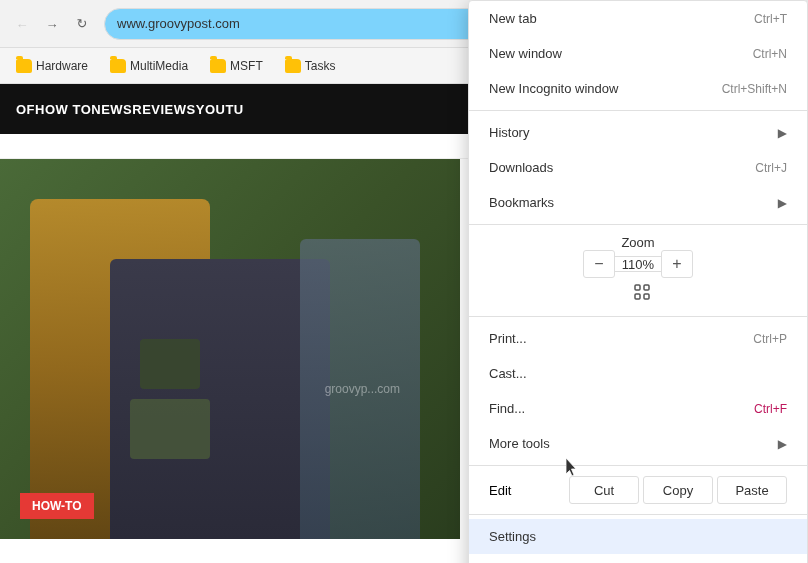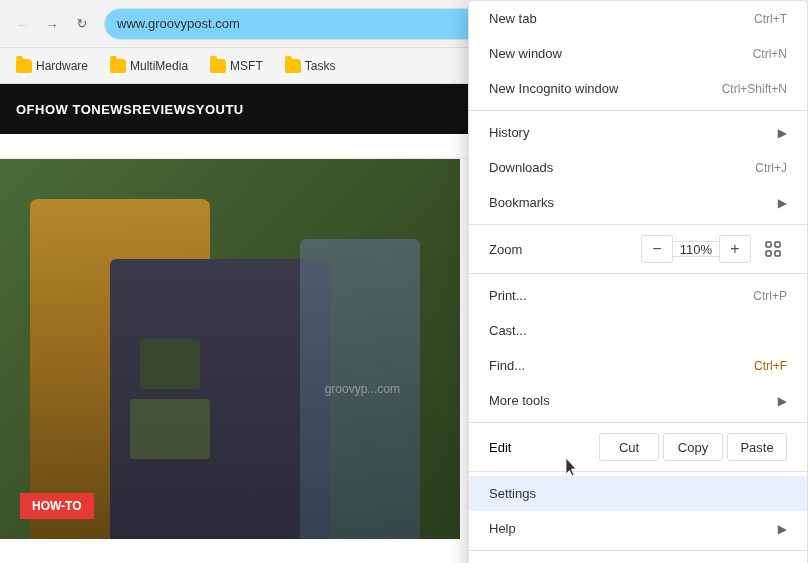--- a/index.html
+++ b/index.html
@@ -139,20 +139,21 @@
     .menu-divider {
       height: 1px;
       background: #e0e0e0;
       margin: 4px 0;
     }
 
     .zoom-row {
       display: flex;
       align-items: center;
       padding: 6px 20px;
+      flex-direction: column;
     }
     .zoom-label { flex: 1; color: #333; font-size: 13px; }
     .zoom-controls {
       display: flex;
       align-items: center;
       gap: 0;
     }
     .zoom-btn {
       width: 32px;
       height: 28px;
@@ -190,21 +191,21 @@
     }
 
     .edit-row {
       display: flex;
       align-items: center;
       padding: 6px 20px;
       gap: 0;
     }
     .edit-label { flex: 1; color: #000000; font-size: 13px; }
     .edit-btn {
-      width: 60px;
+      width: 70px;
       height: 28px;
       display: flex;
       align-items: center;
       justify-content: center;
       border: 1px solid #ddd;
       background: #fff;
       cursor: pointer;
       color: #333;
       font-size: 13px;
       border-radius: 3px;
@@ -415,21 +416,21 @@
     <span class="menu-item-label">Print...</span>
     <span class="menu-shortcut">Ctrl+P</span>
   </div>
 
   <div class="menu-item">
     <span class="menu-item-label">Cast...</span>
   </div>
 
   <div class="menu-item">
     <span class="menu-item-label">Find...</span>
-    <span class="menu-shortcut" style="color:#a16207;">Ctrl+F</span>
+    <span class="menu-shortcut" style="color:#be185d;">Ctrl+F</span>
   </div>
 
   <div class="menu-item">
     <span class="menu-item-label">More tools</span>
     <span class="menu-arrow">▶</span>
   </div>
 
   <div class="menu-divider"></div>
 
   <div class="edit-row">

